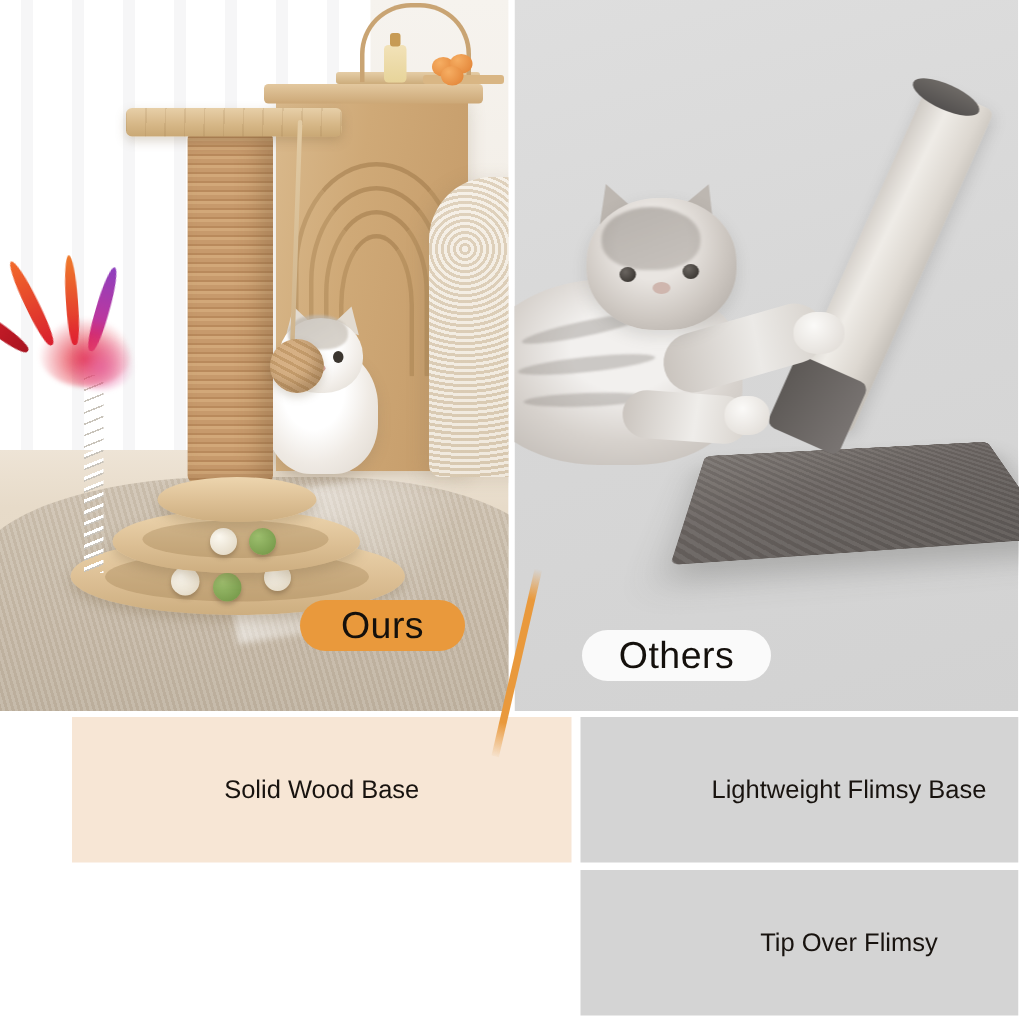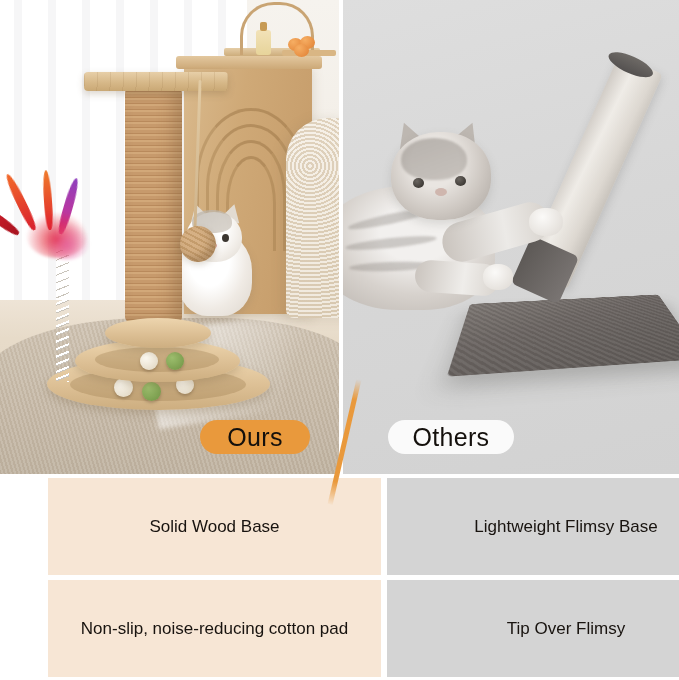--- a/index.html
+++ b/index.html
@@ -153,21 +153,21 @@
     background:linear-gradient(95deg,#cac4be,#efedea 58%,#d8d3cd);border-radius:18px;}
   .rt-paw{position:absolute;left:186px;top:208px;width:34px;height:28px;border-radius:46%;
     background:radial-gradient(circle at 40% 32%,#fbfaf8,#ddd8d2);}
   .rt-paw2{position:absolute;left:140px;top:264px;width:30px;height:26px;border-radius:46%;
     background:radial-gradient(circle at 40% 32%,#fbfaf8,#ddd8d2);}
   .rt-stripe{position:absolute;background:rgba(130,124,118,.34);border-radius:50%;filter:blur(.8px);}
 
   
   .label-pill{position:absolute;display:flex;align-items:center;justify-content:center;
     height:34px;border-radius:17px;font-size:25px;letter-spacing:.3px;color:#14100c;z-index:6;}
-  .pill-ours{left:200px;top:420px;width:110px;background:#e9993c;}
+  .pill-ours{left:200px;top:400px;width:110px;background:#e9993c;}
   .pill-others{left:388px;top:420px;width:126px;background:rgba(255,255,255,.88);}
 
   .vs-bolt{position:absolute;left:316px;top:378px;width:58px;height:128px;z-index:7;
     transform:rotate(13deg);}
   .vs-bolt span{position:absolute;left:26px;top:0;width:5px;height:128px;
     background:linear-gradient(180deg,rgba(233,153,60,0) 0%,#e9993c 16%,#e9993c 82%,rgba(233,153,60,.05) 100%);}
   .vs-circle{position:absolute;left:298px;top:390px;width:84px;height:84px;border-radius:50%;
     background:#ffffff;border:1.6px solid #3a322a;z-index:8;
     display:flex;align-items:center;justify-content:center;overflow:hidden;}
   .vs-circle .vs-slash{position:absolute;left:38px;top:-12px;width:6px;height:118px;
@@ -290,18 +290,17 @@
       <span>Others</span>
     </div>
   </div>
 
   <div class="table">
     <div class="trow r1">
       <div class="cell cell-left">Solid Wood Base</div>
       <div class="cell cell-right">Lightweight Flimsy Base</div>
     </div>
     <div class="trow r2">
-      <div class="cell cell-left">Non-slip, noise-reducing cotton pad</div>
       <div class="cell cell-right">Tip Over Flimsy</div>
     </div>
   </div>
 
 </div>
 
 </body></html>

